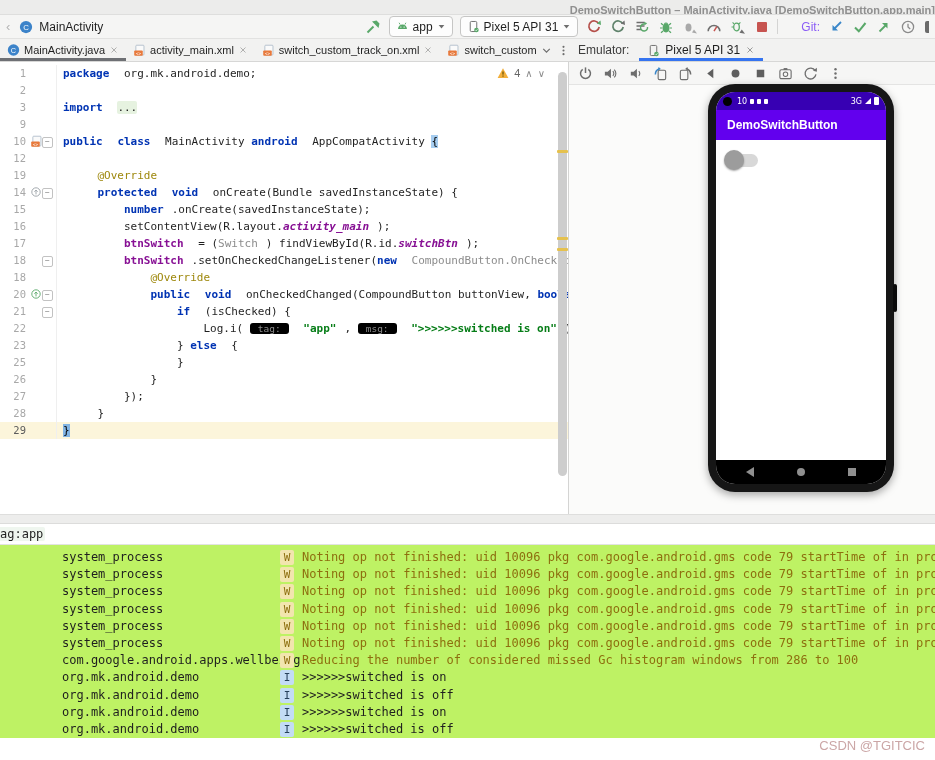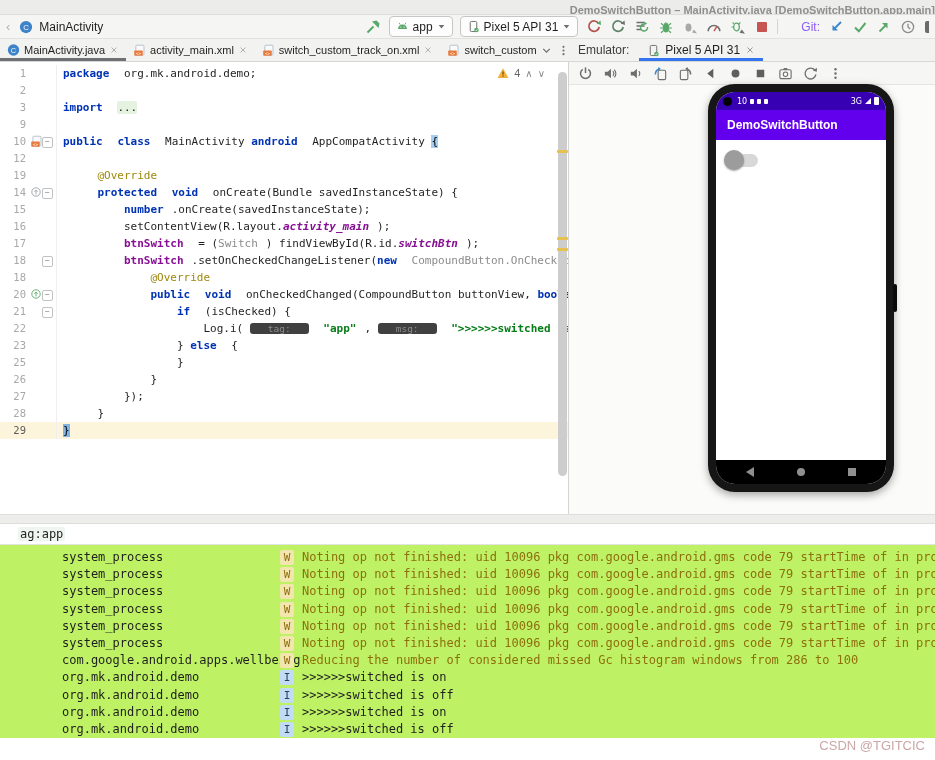--- a/index.html
+++ b/index.html
@@ -51,21 +51,21 @@
   .gic{position:absolute;left:2px;top:2px;width:13px;height:13px;}
   .foldm{position:absolute;right:3px;top:4px;width:9px;height:9px;border:1px solid #C2C2C2;border-radius:2px;
          background:#fff;color:#8a8a8a;font-size:8px;line-height:7px;text-align:center;font-family:"DejaVu Sans Mono",monospace;}
   .k{color:#0033B3;font-weight:bold;}
   .p{color:#1f1f1f;padding-left:8px;}
   .g{color:#8C8C8C;}
   .a{color:#9E880D;}
   .f{color:#871094;font-weight:bold;}
   .i{color:#871094;font-weight:bold;font-style:italic;}
   .s{color:#067D17;font-weight:bold;}
-  .h{color:#8C8C8C;background:#404040;border-radius:3px;font-size:9.5px;padding:0 18px;}
+  .h{color:#8C8C8C;background:#000000;border-radius:3px;font-size:9.5px;padding:0 8px;}
   .fold{background:#E6F2E0;border-radius:2px;color:#1f1f1f;}
   .mb{background:#A6CDF0;}
   .sb{background:#82B4E3;}
   .u{background:#FBEAC2;}
 
   .insp{position:absolute;top:4px;right:20px;display:flex;align-items:center;gap:5px;font-size:11px;
         color:#7a7a7a;background:rgba(255,255,255,.9);padding:1px 3px;border-radius:3px;}
   .insp .cnt{color:#666;}
   .insp .chev{font-size:10px;color:#8a8a8a;}
 
@@ -99,21 +99,21 @@
              box-shadow:0 1px 2px rgba(0,0,0,.35);}
   .p-nav{height:24px;background:#000;display:flex;align-items:center;justify-content:space-between;padding:0 30px;}
   .nv-back{width:0;height:0;border-top:5px solid transparent;border-bottom:5px solid transparent;
            border-right:8px solid #8F8F8F;}
   .nv-home{width:8px;height:8px;border-radius:50%;background:#8F8F8F;}
   .nv-over{width:8px;height:8px;background:#8F8F8F;}
 
   
   .splitbar{height:8px;background:#EDEDEC;border-bottom:1px solid #DCDCDB;}
   .filterbar{height:20px;background:#fff;border-bottom:1px solid #E3E3E2;display:flex;align-items:center;
-             font-family:"DejaVu Sans Mono",monospace;font-size:12px;color:#1f1f1f;padding-left:20px;}
+             font-family:"DejaVu Sans Mono",monospace;font-size:12px;color:#1f1f1f;}
   .filterbar .q{background:#EFF6EF;border-radius:2px;padding:0 2px;margin-left:-2px;}
   .logrows{padding-top:4px;font-family:"DejaVu Sans Mono",monospace;font-size:12px;background:#bef264;}
   .lr{height:17.2px;line-height:17.2px;position:relative;white-space:pre;overflow:hidden;}
   .lr .proc{position:absolute;left:62px;color:#1f1f1f;}
   .lr .badge{position:absolute;left:280px;top:1px;width:14px;height:15px;text-align:center;line-height:15px;
              font-size:11px;border-radius:2px;}
   .lr .msg{position:absolute;left:302px;right:0;overflow:hidden;}
   .lr.W .badge{background:#F2E5AE;color:#8D6F0F;}
   .lr.W .msg{color:#8D6F0F;}
   .lr.I .badge{background:#C3DCF5;color:#27415c;}

